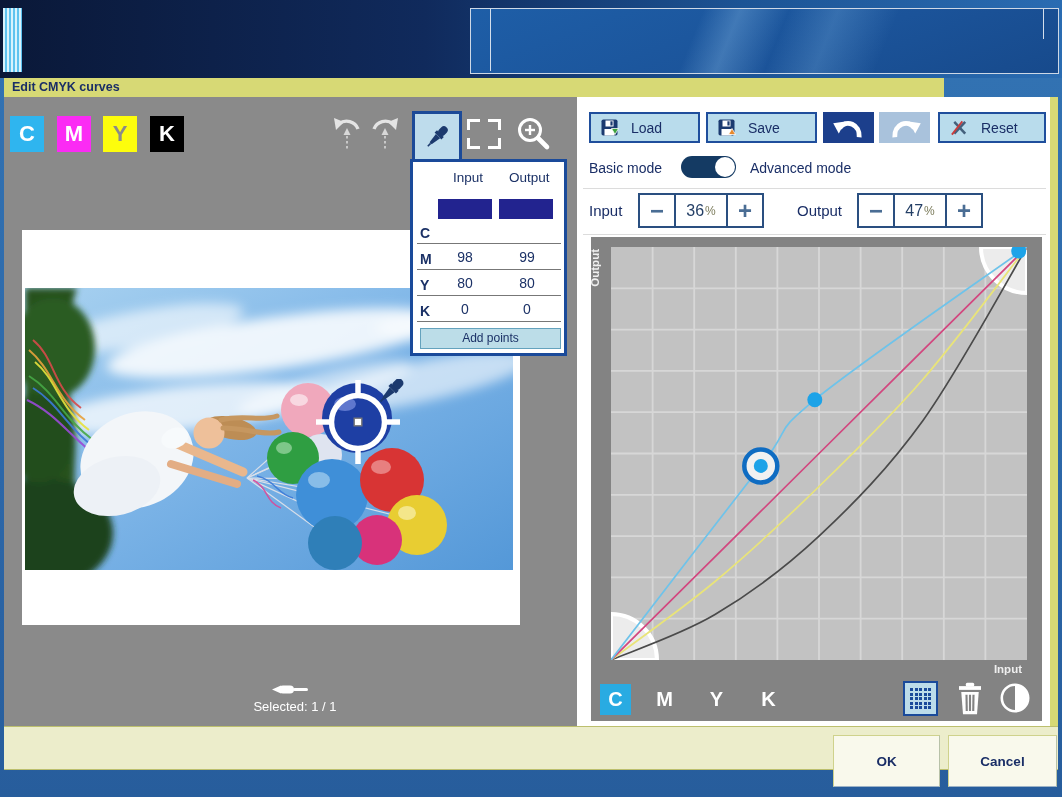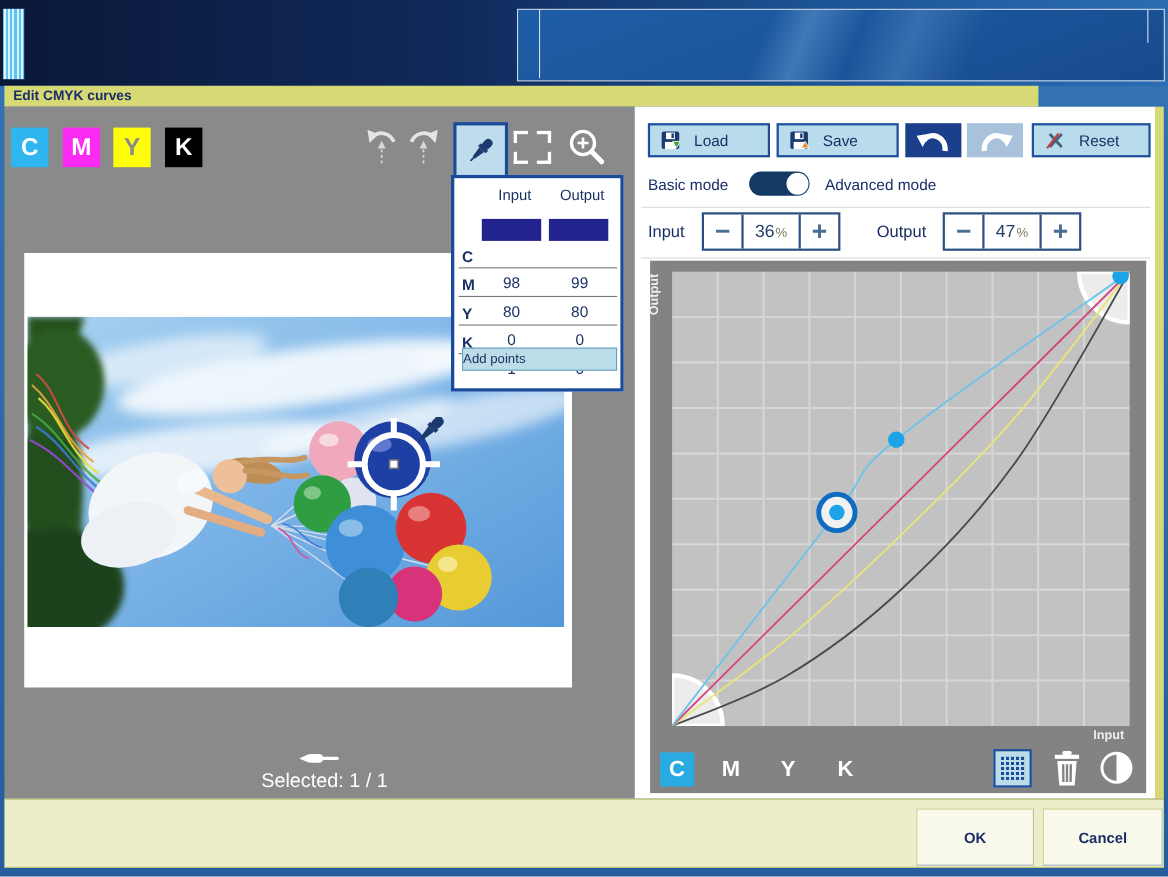--- a/index.html
+++ b/index.html
@@ -46,27 +46,27 @@
   .corner.bl{left:0;bottom:0;border-left:3.5px solid #fff;border-bottom:3.5px solid #fff;}
   .corner.br{right:0;bottom:0;border-right:3.5px solid #fff;border-bottom:3.5px solid #fff;}
 
   
   .popup{left:410px;top:159px;width:157px;height:197px;background:#fff;border:3px solid #1a4a9a;box-sizing:border-box;z-index:6;}
   .popup-h{position:absolute;top:8px;font-size:13.5px;color:#1b3166;font-weight:normal;}
   .popup-swatch{position:absolute;top:37px;height:20px;width:54px;background:#22238f;}
   .pr-label{position:absolute;left:7px;width:16px;font-weight:bold;font-size:14px;color:#1b3166;}
   .pr-val{position:absolute;width:44px;text-align:center;font-size:14px;color:#1b3166;margin-top:24px;}
   .pr-line{position:absolute;left:4px;width:144px;height:1px;background:#777;}
-  .add-btn{position:absolute;left:7px;top:154px;width:139px;height:19px;background:#bcdde8;
-    border:1px solid #64a2bd;font-size:12px;color:#1b3166;text-align:left;line-height:19px;}
+  .add-btn{position:absolute;left:7px;top:166px;width:139px;height:19px;background:#bcdde8;
+    border:1px solid #64a2bd;font-size:12px;color:#1b3166;text-align:center;line-height:19px;}
 
   
   .page{left:22px;top:230px;width:498px;height:395px;background:#fff;}
   .photo{left:25px;top:288px;width:488px;height:282px;}
-  .selected-text{left:220px;top:699px;width:150px;text-align:center;color:#fff;font-size:18px;}
+  .selected-text{left:220px;top:699px;width:150px;text-align:center;color:#fff;font-size:13px;}
   .sel-icon{left:272px;top:683px;}
 
   
   .btn-blue{background:#b9dcec;border:2px solid #1f4e9c;box-sizing:border-box;display:flex;align-items:center;
     color:#1a2e66;font-size:14px;}
   .btn-blue .lbl{margin-left:12px;}
   .ico-btn{box-sizing:border-box;display:flex;align-items:center;justify-content:center;}
   .undo-btn{background:#1c3f8c;}
   .redo-btn{background:#a9c2dc;}
 
@@ -93,21 +93,21 @@
   .xlab{left:962px;top:663px;width:60px;text-align:right;color:#efefef;font-size:11.5px;font-weight:bold;}
   .ctab{top:684px;width:31px;height:31px;text-align:center;line-height:31px;font-size:20px;font-weight:bold;color:#fff;}
   .ctab.active{background:#29abe2;}
   .grid-btn{left:903px;top:681px;width:35px;height:35px;background:#bcdcea;border:2.5px solid #1a4a9a;
     box-sizing:border-box;display:flex;align-items:center;justify-content:center;}
   .grid-glyph{width:21px;height:21px;background:
     repeating-linear-gradient(0deg, transparent 0 3px, #bcdcea 3px 4.5px),
     repeating-linear-gradient(90deg, transparent 0 3px, #bcdcea 3px 4.5px), #1a4a9a;}
 
   
-  .footer{left:4px;top:726px;width:1054px;height:63px;background:#ecedcb;
+  .footer{left:4px;top:726px;width:1054px;height:44px;background:#ecedcb;
     border-top:1px solid #bcbf6e;border-bottom:1px solid #bcbf6e;box-sizing:border-box;}
   .f-btn{position:absolute;top:8px;height:52px;background:#f9f9ec;border:1px solid #cfd28c;
     border-bottom-color:#9db3c6;border-right-color:#b8c2a8;box-sizing:border-box;
     font-weight:bold;font-size:13.5px;color:#1a2e66;display:flex;align-items:center;justify-content:center;}
 
   svg{display:block;}
 </style>
 </head>
 <body>
 

